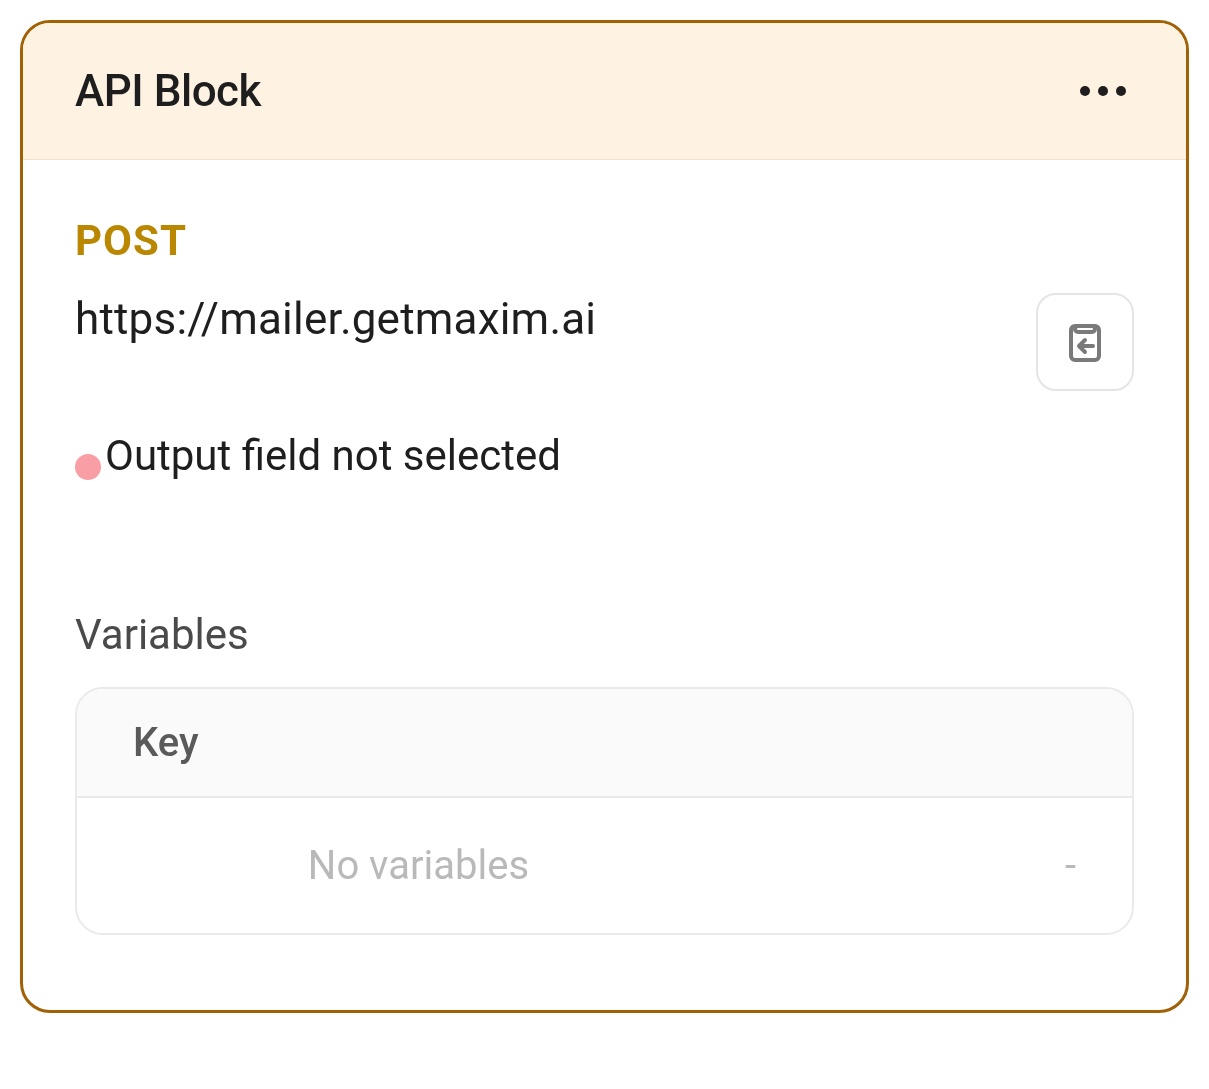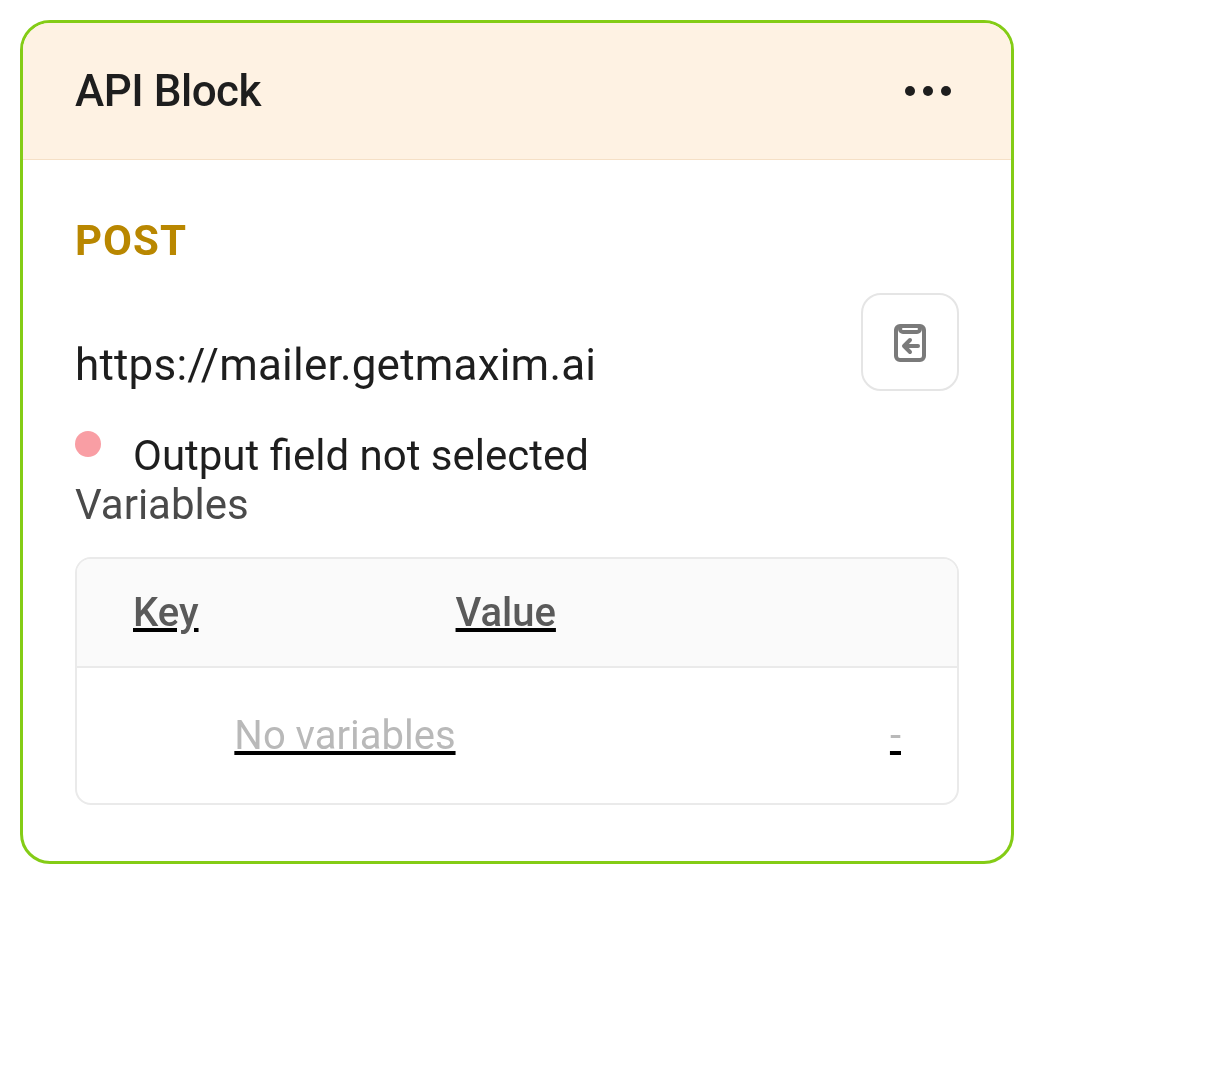--- a/index.html
+++ b/index.html
@@ -6,22 +6,22 @@
     box-sizing: border-box;
     margin: 0;
     padding: 0;
   }
   body {
     font-family: -apple-system, BlinkMacSystemFont, "Segoe UI", Roboto, Helvetica, Arial, sans-serif;
     background: #fff;
     padding: 20px;
   }
   .card {
-    width: 994px;
-    border: 3px solid #84cc16;
+    width: 1169px;
+    border: 3px solid #a16207;
     border-radius: 30px;
     overflow: hidden;
     background: #fff;
   }
   .card-header {
     background: #FEF2E3;
     padding: 42px 52px;
     display: flex;
     align-items: center;
     justify-content: space-between;
@@ -43,32 +43,32 @@
     display: flex;
     gap: 8px;
   }
   .more-dots span {
     width: 10px;
     height: 10px;
     border-radius: 50%;
     background: #1E1E1E;
   }
   .card-body {
-    padding: 56px 52px 56px 52px;
+    padding: 56px 52px 75px 52px;
   }
   .method-label {
     font-size: 42px;
     font-weight: 700;
     color: #B98700;
     letter-spacing: 1px;
     margin-bottom: 28px;
   }
   .url-row {
     display: flex;
-    align-items: flex-end;
+    align-items: flex-start;
     justify-content: space-between;
     gap: 40px;
     margin-bottom: 40px;
   }
   .url-text {
     font-size: 44px;
     color: #1E1E1E;
     letter-spacing: 0.2px;
   }
   .clipboard-button {
@@ -77,45 +77,45 @@
     border: 2px solid #E5E5E5;
     border-radius: 20px;
     background: #fff;
     display: flex;
     align-items: center;
     justify-content: center;
     cursor: pointer;
   }
   .status-row {
     display: flex;
-    align-items: flex-start;
-    gap: 32px;
+    align-items: flex-end;
+    gap: 4px;
+    margin-bottom: 130px;
   }
   .status-dot {
     width: 26px;
     height: 26px;
     border-radius: 50%;
     background: #F99EA4;
     flex-shrink: 0;
   }
   .status-text {
     font-size: 42px;
     color: #1E1E1E;
   }
   .section-label {
     font-size: 42px;
     color: #4A4A4A;
     font-weight: 400;
     margin-bottom: 28px;
   }
   .variables-table {
     border: 2px solid #EAEAEA;
-    border-radius: 16px;
+    border-radius: 28px;
     overflow: hidden;
-    text-decoration: underline;
   }
   .vt-header {
     background: #FAFAFA;
     border-bottom: 2px solid #EAEAEA;
     display: flex;
     padding: 30px 56px;
   }
   .vt-row {
     display: flex;
     padding: 44px 56px;
@@ -174,21 +174,20 @@
     <div class="status-row">
       <div class="status-dot"></div>
       <div class="status-text">Output field not selected</div>
     </div>
 
     <div class="section-label">Variables</div>
 
     <div class="variables-table">
       <div class="vt-header">
         <div class="vt-col-key">Key</div>
-        <div class="vt-col-value">Value</div>
       </div>
       <div class="vt-row">
         <div class="vt-col-key">No variables</div>
         <div class="vt-col-value">-</div>
       </div>
     </div>
 
   </div>
 
 </div>

